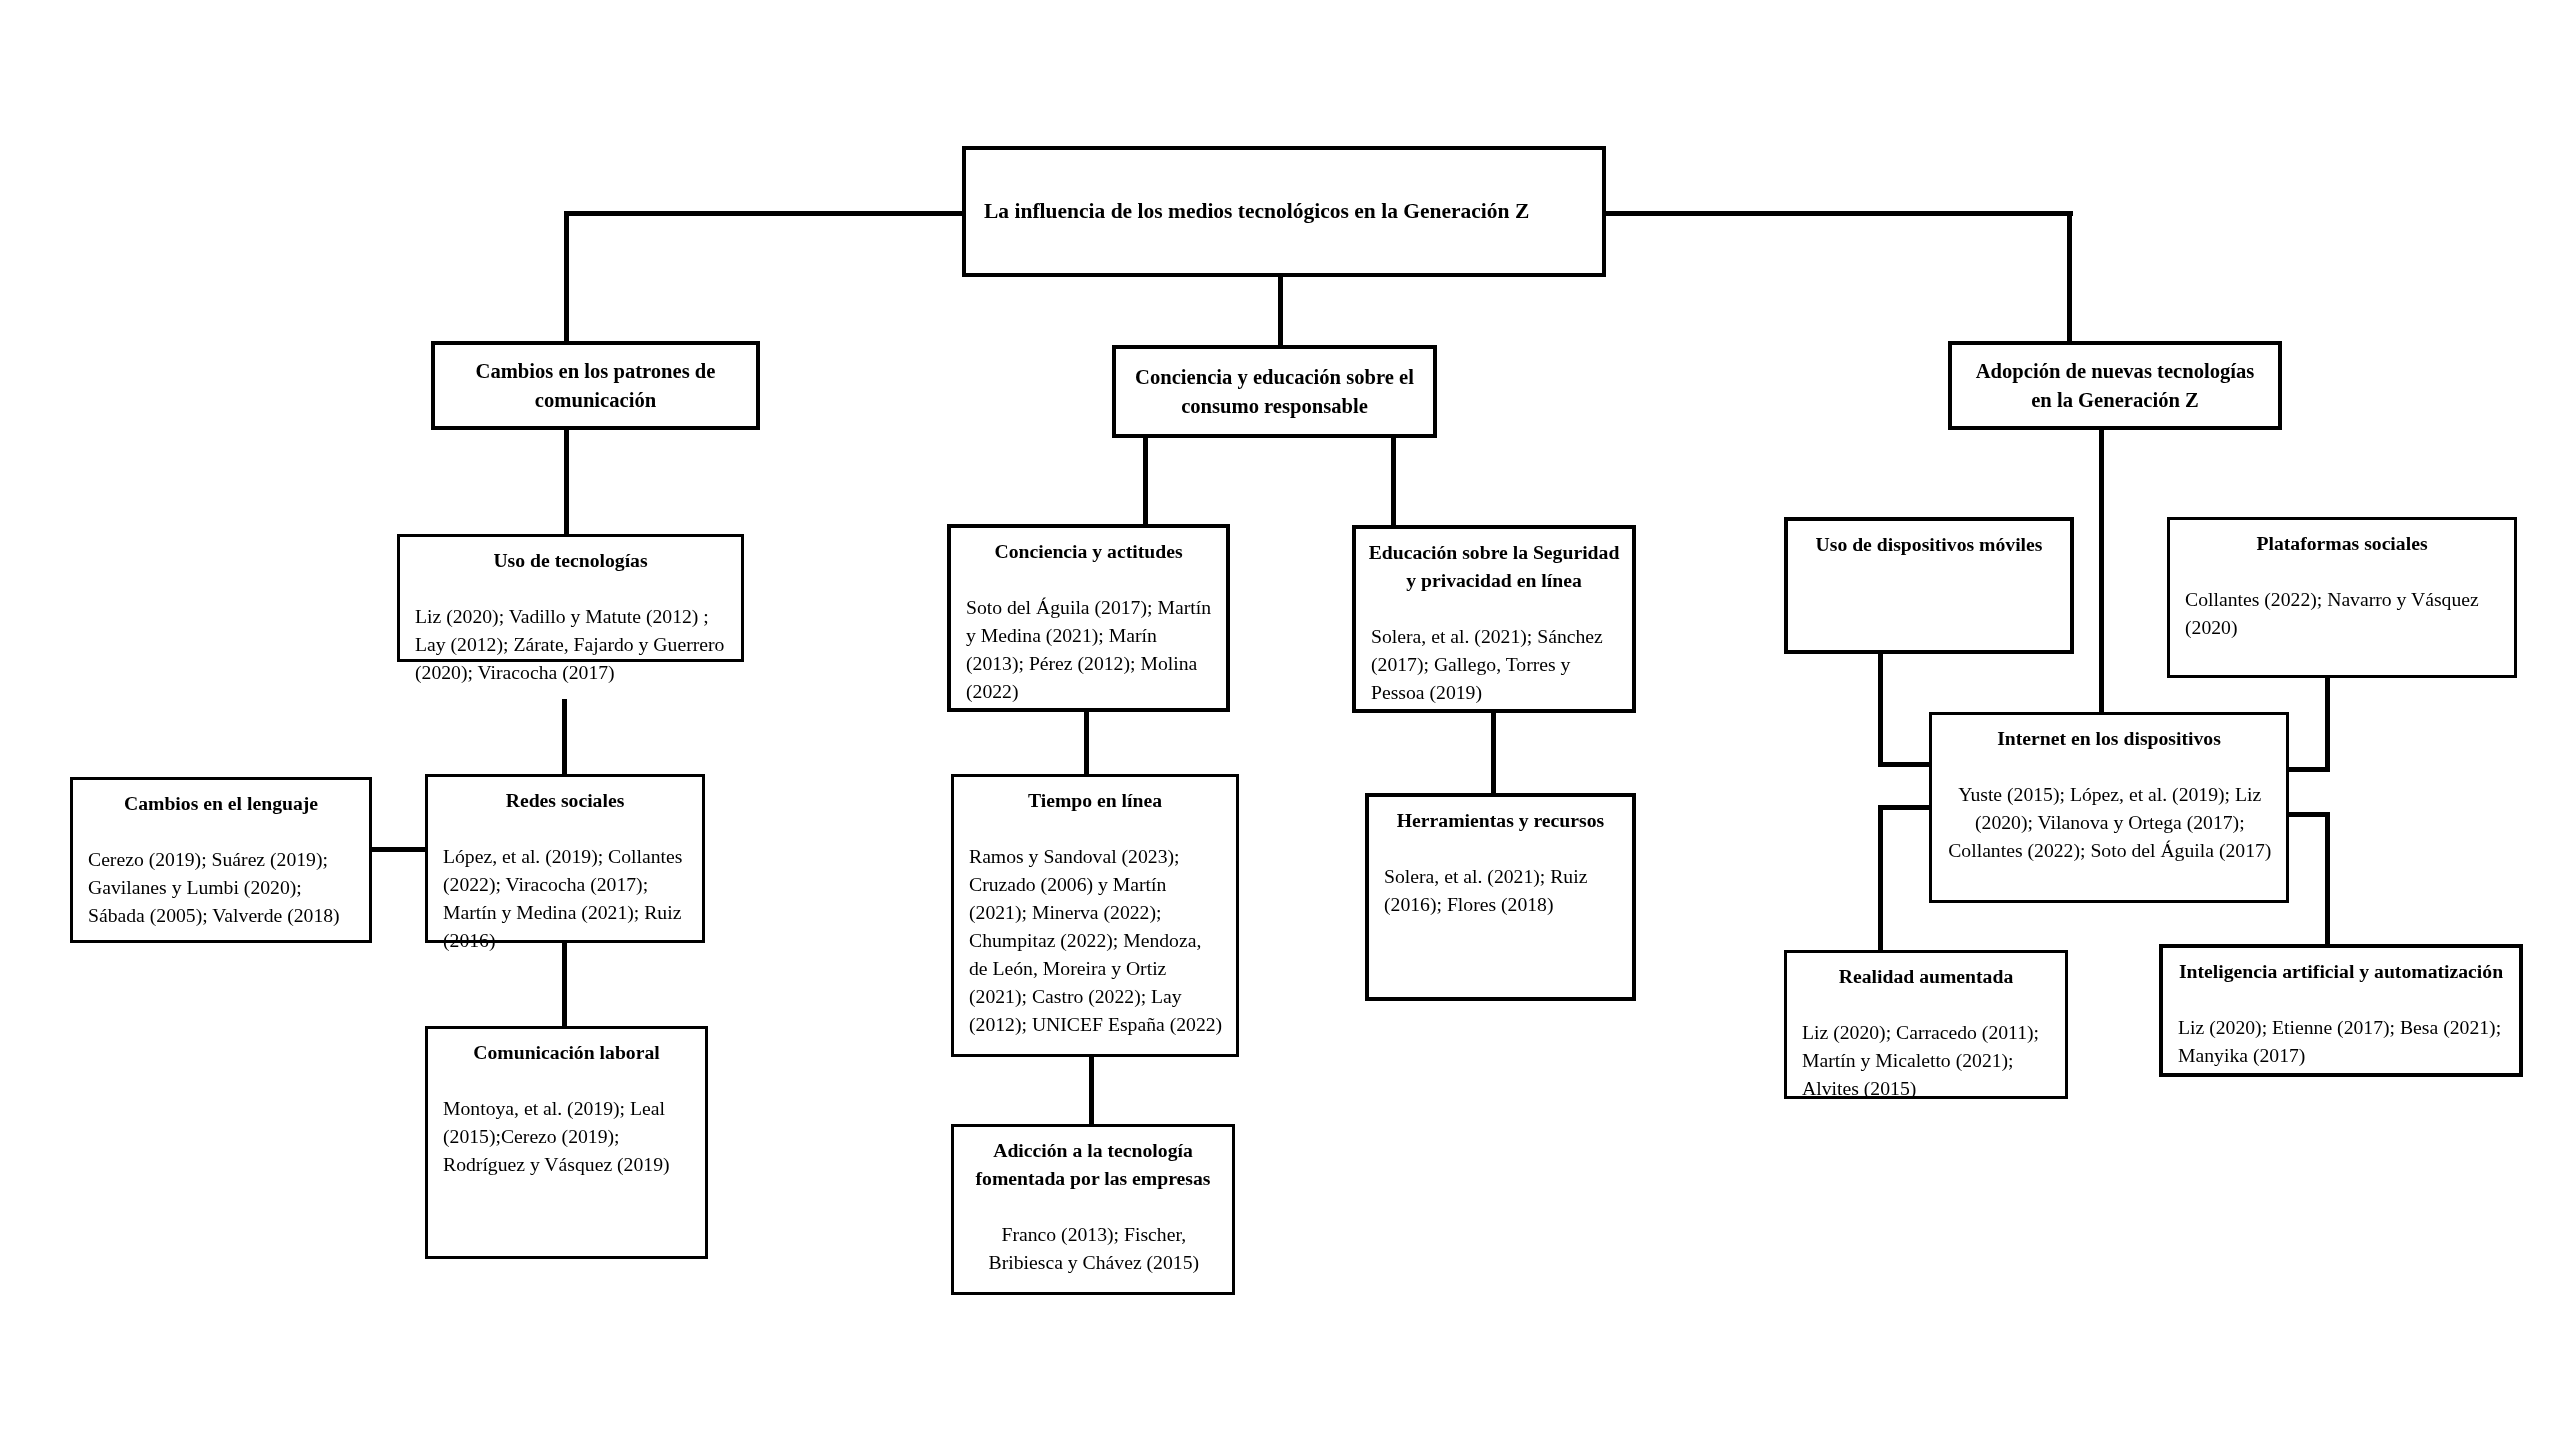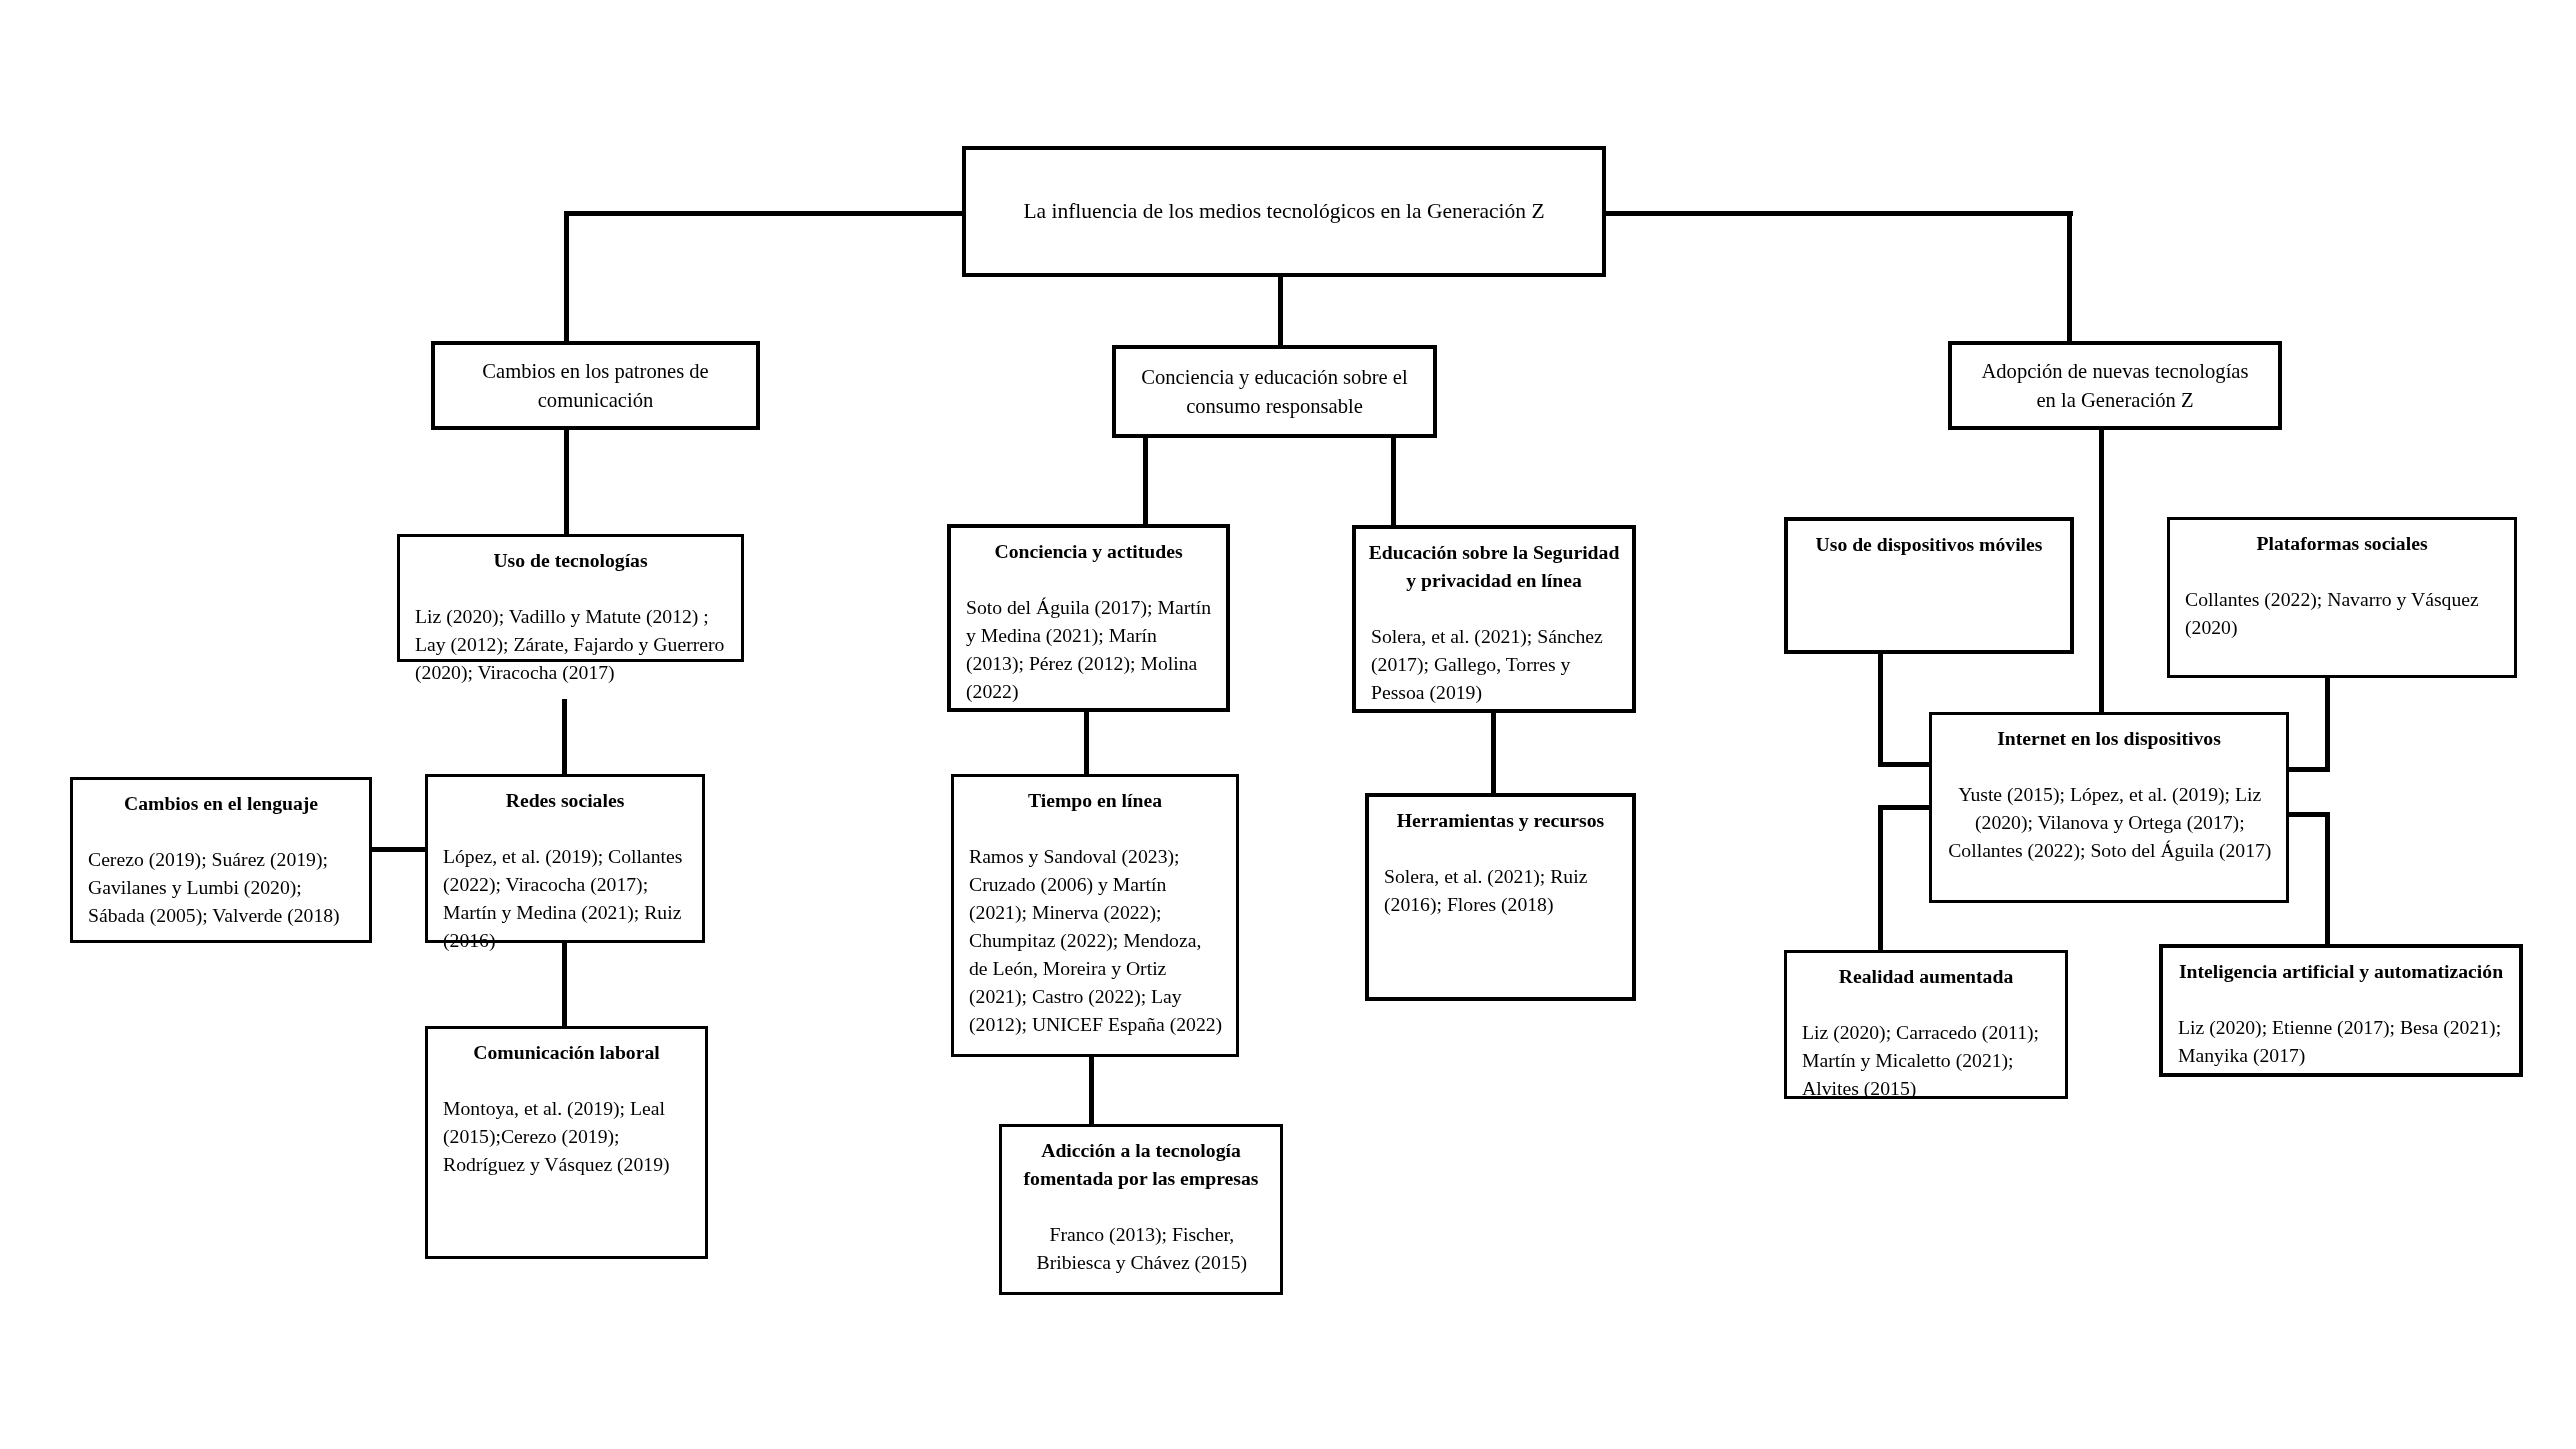--- a/index.html
+++ b/index.html
@@ -19,23 +19,23 @@
   .seg{position:absolute;background:var(--line);z-index:1;}
   .box{
     position:absolute;
     background:var(--paper);
     border:3.6px solid var(--line);
     box-sizing:border-box;
     z-index:2;
   }
   .bw5{border-width:4.5px;}
   .hdr{
-    display:flex;align-items:center;justify-content:center;
+    display:flex;align-items:center;
     text-align:center;
-    font-weight:normal;
+    font-weight:bold;
     font-size:20.6px;line-height:29px;
     padding:15px 18px;
   }
   .main-title{font-size:21.5px;line-height:29.5px;}
   .nt{
     font-weight:bold;text-align:center;
     font-size:19.7px;line-height:28px;
     padding:9px 12.5px 0 12.5px;
     margin-bottom:28px;
   }
@@ -107,21 +107,21 @@
   </div>
 
   <div class="box bw5" style="left:947px;top:524px;width:283px;height:188px;">
     <div class="nt">Conciencia y actitudes</div>
     <div class="nb">Soto del Águila (2017); Martín y Medina (2021); Marín (2013); Pérez (2012); Molina (2022)</div>
   </div>
   <div class="box" style="left:951px;top:774px;width:288px;height:283px;">
     <div class="nt">Tiempo en línea</div>
     <div class="nb">Ramos y Sandoval (2023); Cruzado (2006) y Martín (2021); Minerva (2022); Chumpitaz (2022); Mendoza, de León, Moreira y Ortiz (2021); Castro (2022); Lay (2012); UNICEF España (2022)</div>
   </div>
-  <div class="box center-body" style="left:951px;top:1124px;width:284px;height:171px;margin-left:48px;">
+  <div class="box center-body" style="left:951px;top:1124px;width:284px;height:171px;">
     <div class="nt">Adicción a la tecnología fomentada por las empresas</div>
     <div class="nb">Franco (2013); Fischer, Bribiesca y Chávez (2015)</div>
   </div>
   <div class="box bw5" style="left:1352px;top:525px;width:284px;height:188px;">
     <div class="nt">Educación sobre la Seguridad y privacidad en línea</div>
     <div class="nb">Solera, et al. (2021); Sánchez (2017); Gallego, Torres y Pessoa (2019)</div>
   </div>
   <div class="box bw5" style="left:1365px;top:793px;width:271px;height:208px;">
     <div class="nt">Herramientas y recursos</div>
     <div class="nb">Solera, et al. (2021); Ruiz (2016); Flores (2018)</div>

